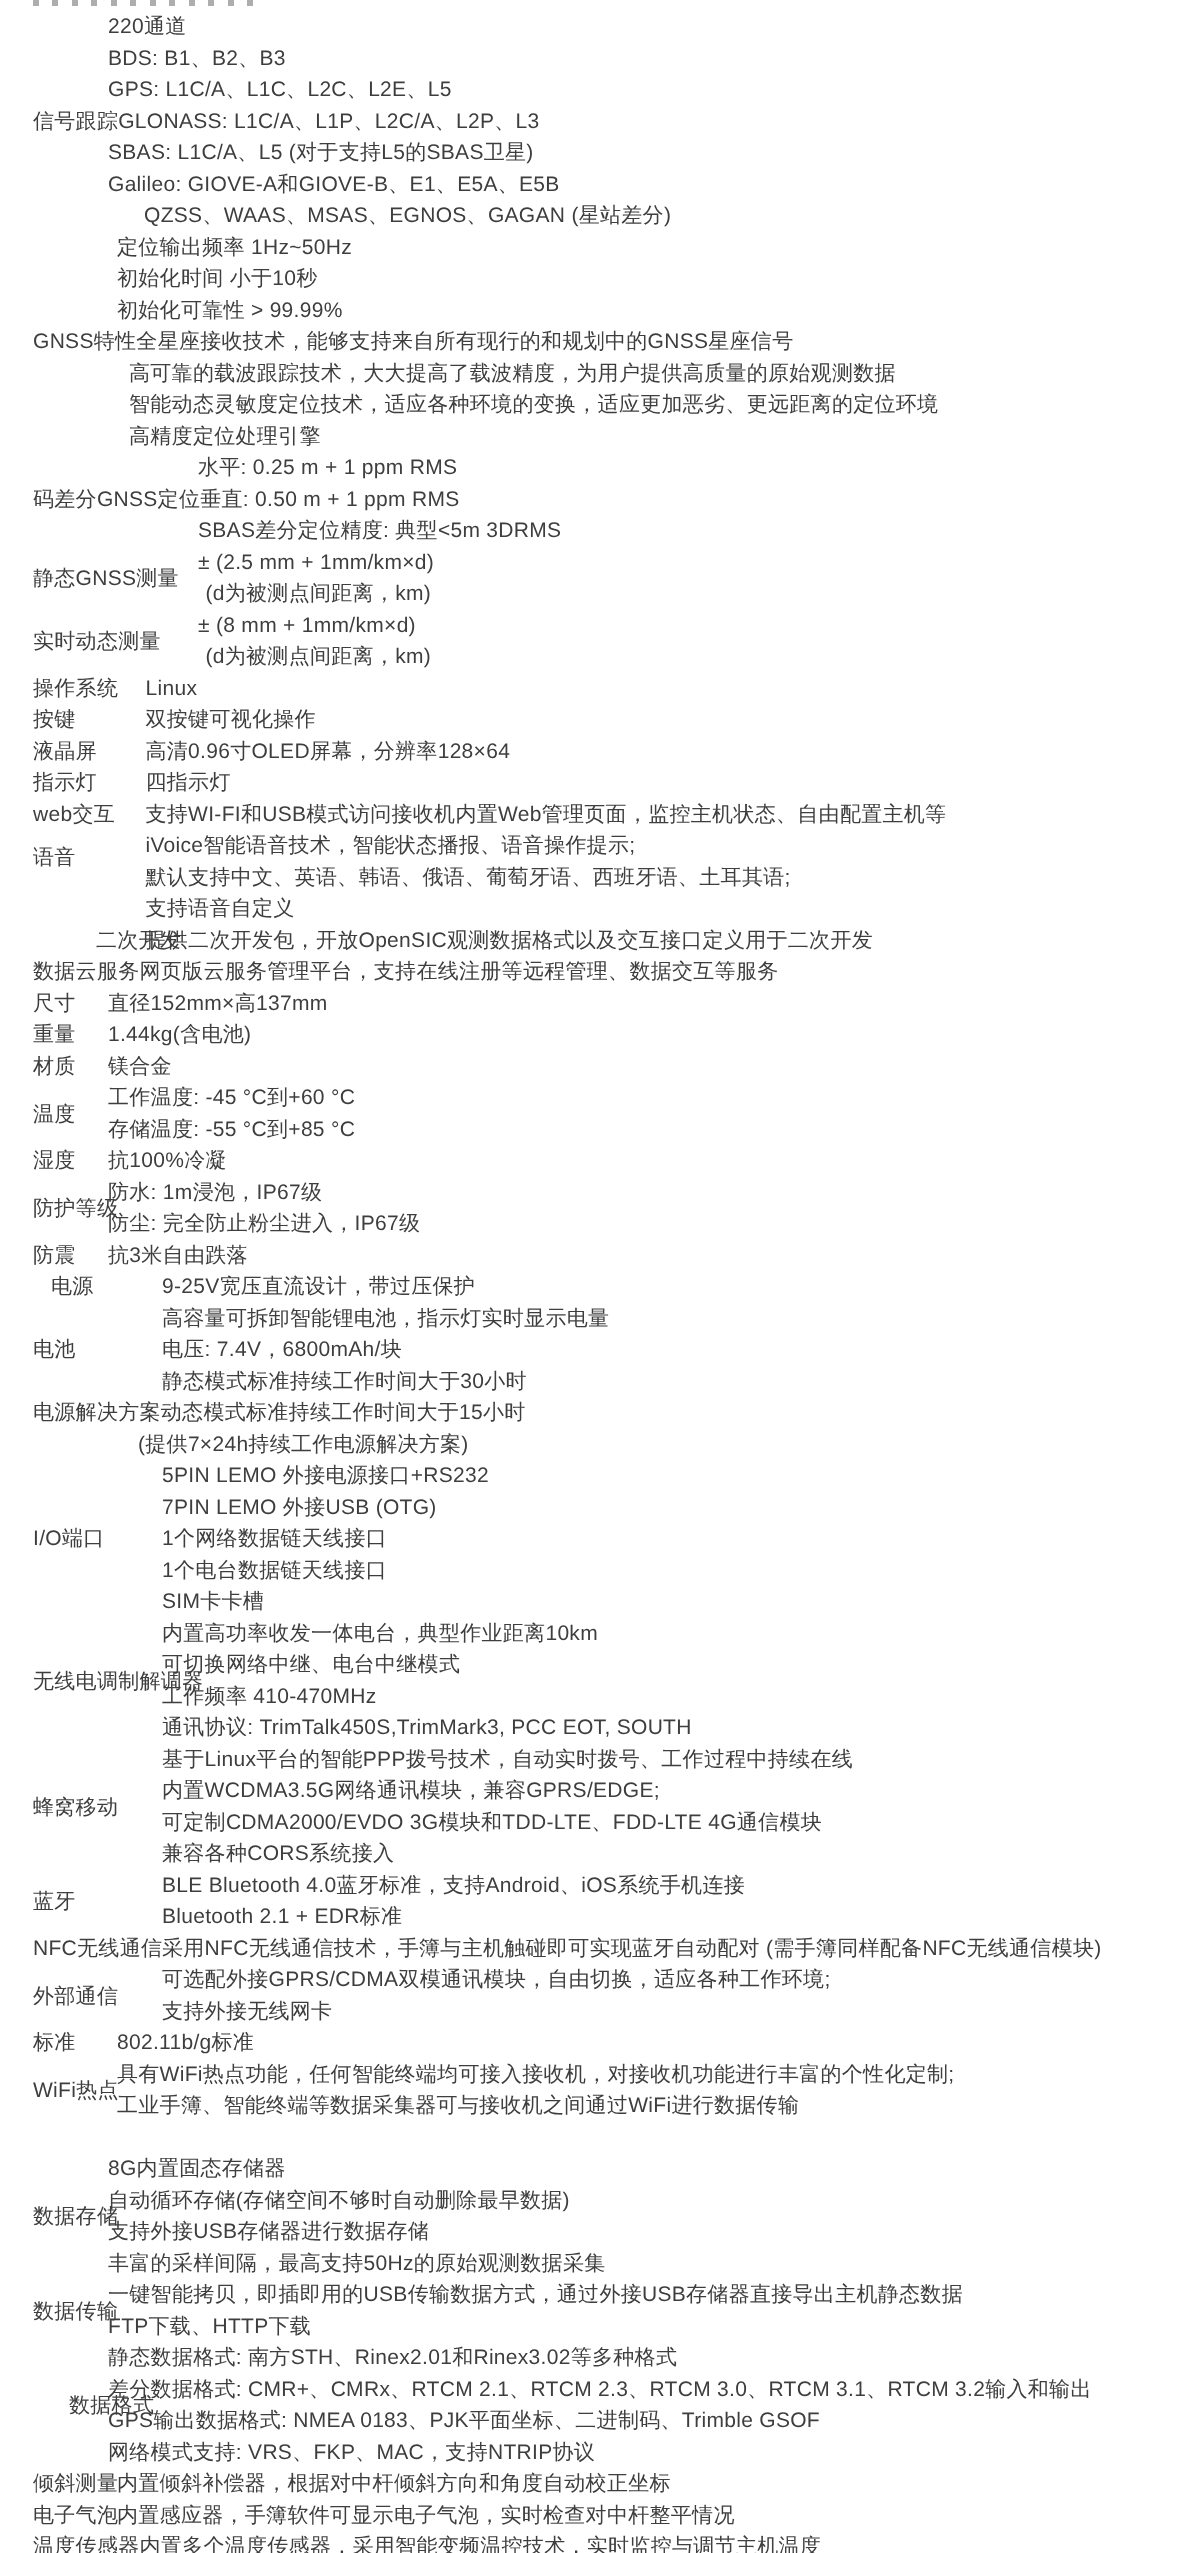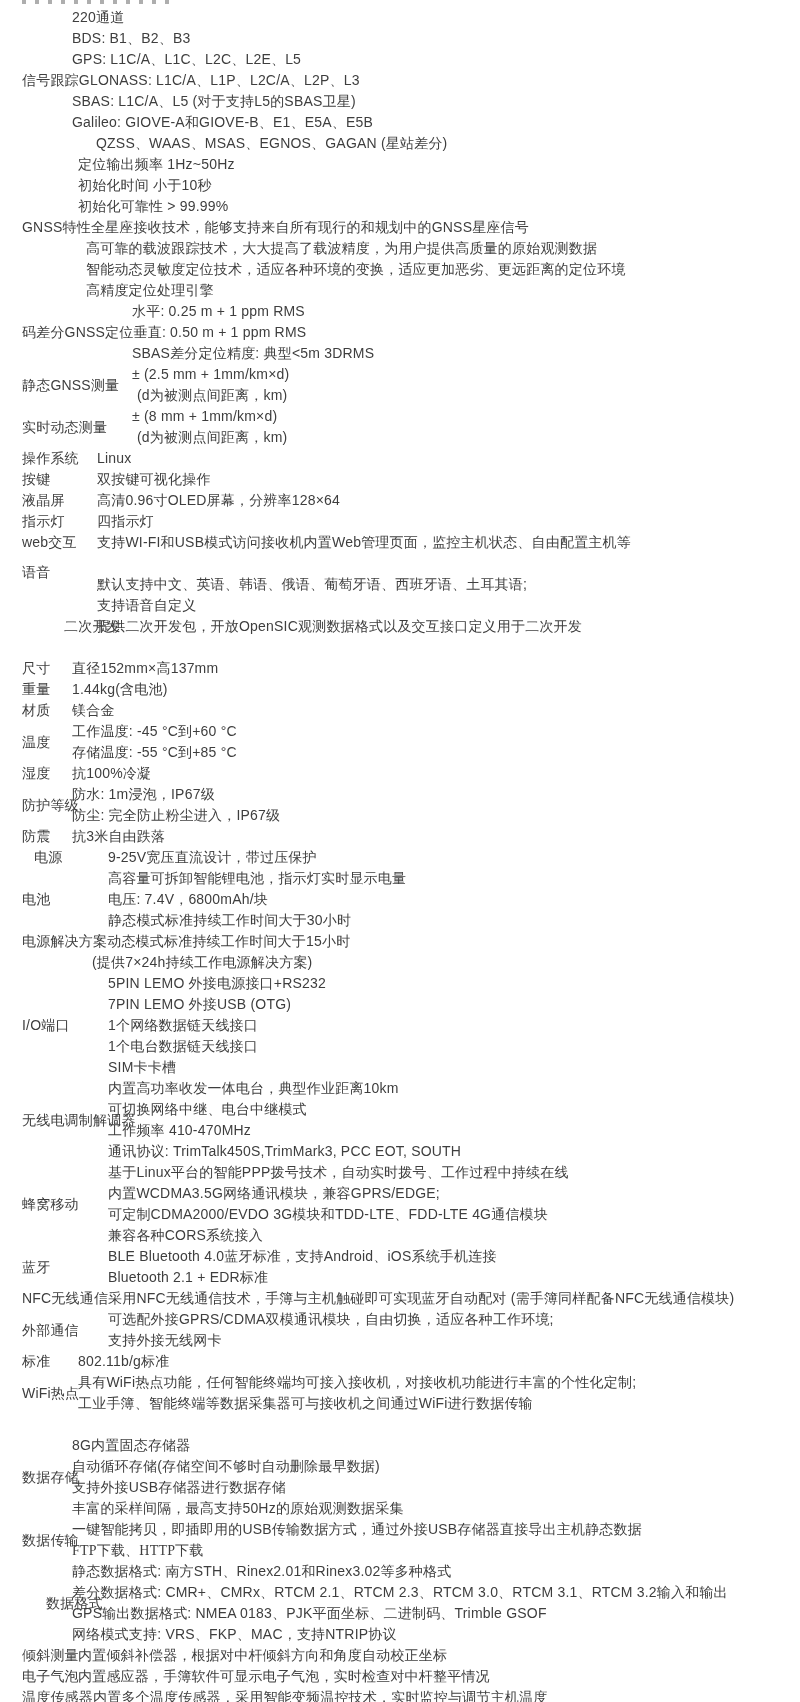--- a/index.html
+++ b/index.html
@@ -77,26 +77,28 @@
     <div class="rowlabel" style="top: 417.5px;">实时动态测量</div>
     <div class="line x4" style="top: 449px;"><span>Linux</span></div>
     <div class="rowlabel" style="top: 449px;">操作系统</div>
     <div class="line x4" style="top: 470px;"><span>双按键可视化操作</span></div>
     <div class="rowlabel" style="top: 470px;">按键</div>
     <div class="line x4" style="top: 491px;"><span>高清0.96寸OLED屏幕，分辨率128×64</span></div>
     <div class="rowlabel" style="top: 491px;">液晶屏</div>
     <div class="line x4" style="top: 512px;"><span>四指示灯</span></div>
     <div class="rowlabel" style="top: 512px;">指示灯</div>
     <div class="line x4" style="top: 533px;"><span>支持WI-FI和USB模式访问接收机内置Web管理页面，监控主机状态、自由配置主机等</span></div>
+    <div class="line x4" style="top: 554px;"><span>iVoice智能语音技术，智能状态播报、语音操作提示;</span></div>
     <div class="rowlabel" style="top: 533px;">web交互</div>
     <div class="line x4" style="top: 575px;"><span>默认支持中文、英语、韩语、俄语、葡萄牙语、西班牙语、土耳其语;</span></div>
     <div class="line x4" style="top: 596px;"><span>支持语音自定义</span></div>
     <div class="rowlabel" style="top: 564px; font-family: Liberation Mono, monospace;">语音</div>
     <div class="line x4" style="top: 617px;"><span>提供二次开发包，开放OpenSIC观测数据格式以及交互接口定义用于二次开发</span></div>
     <div class="rowlabel" style="top: 617px; margin-left: 42px;">二次开发</div>
+    <div class="line x0" style="top: 638px;"><span class="lbl">数据云服务</span><span>网页版云服务管理平台，支持在线注册等远程管理、数据交互等服务</span></div>
     <div class="line x1" style="top: 659px;"><span>直径152mm×高137mm</span></div>
     <div class="rowlabel" style="top: 659px;">尺寸</div>
     <div class="line x1" style="top: 680px;"><span>1.44kg(含电池)</span></div>
     <div class="rowlabel" style="top: 680px;">重量</div>
     <div class="line x1" style="top: 701px;"><span>镁合金</span></div>
     <div class="rowlabel" style="top: 701px;">材质</div>
     <div class="line x1" style="top: 722px;"><span>工作温度: -45 °C到+60 °C</span></div>
     <div class="line x1" style="top: 743px;"><span>存储温度: -55 °C到+85 °C</span></div>
     <div class="rowlabel" style="top: 732.5px;">温度</div>
     <div class="line x1" style="top: 764px;"><span>抗100%冷凝</span></div>
@@ -142,21 +144,21 @@
     <div class="rowlabel" style="top: 1352px;">标准</div>
     <div class="line x1b" style="top: 1373px;"><span>具有WiFi热点功能，任何智能终端均可接入接收机，对接收机功能进行丰富的个性化定制;</span></div>
     <div class="line x1b" style="top: 1394px;"><span>工业手簿、智能终端等数据采集器可与接收机之间通过WiFi进行数据传输</span></div>
     <div class="rowlabel" style="top: 1383.5px;">WiFi热点</div>
     <div class="line x1" style="top: 1436px;"><span>8G内置固态存储器</span></div>
     <div class="line x1" style="top: 1457px;"><span>自动循环存储(存储空间不够时自动删除最早数据)</span></div>
     <div class="line x1" style="top: 1478px;"><span>支持外接USB存储器进行数据存储</span></div>
     <div class="line x1" style="top: 1499px;"><span>丰富的采样间隔，最高支持50Hz的原始观测数据采集</span></div>
     <div class="rowlabel" style="top: 1467.5px;">数据存储</div>
     <div class="line x1" style="top: 1520px;"><span>一键智能拷贝，即插即用的USB传输数据方式，通过外接USB存储器直接导出主机静态数据</span></div>
-    <div class="line x1" style="top: 1541px; font-family: Liberation Serif, serif;"><span>FTP下载、HTTP下载</span></div>
+    <div class="line x1" style="top: 1541px;"><span>FTP下载、HTTP下载</span></div>
     <div class="rowlabel" style="top: 1530.5px;">数据传输</div>
     <div class="line x1" style="top: 1562px;"><span>静态数据格式: 南方STH、Rinex2.01和Rinex3.02等多种格式</span></div>
     <div class="line x1" style="top: 1583px;"><span>差分数据格式: CMR+、CMRx、RTCM 2.1、RTCM 2.3、RTCM 3.0、RTCM 3.1、RTCM 3.2输入和输出</span></div>
     <div class="line x1" style="top: 1604px;"><span>GPS输出数据格式: NMEA 0183、PJK平面坐标、二进制码、Trimble GSOF</span></div>
     <div class="line x1" style="top: 1625px;"><span>网络模式支持: VRS、FKP、MAC，支持NTRIP协议</span></div>
     <div class="rowlabel" style="top: 1593.5px; margin-left: 24px;">数据格式</div>
     <div class="line x1b" style="top: 1646px;"><span>内置倾斜补偿器，根据对中杆倾斜方向和角度自动校正坐标</span></div>
     <div class="rowlabel" style="top: 1646px;">倾斜测量</div>
     <div class="line x1b" style="top: 1667px;"><span>内置感应器，手簿软件可显示电子气泡，实时检查对中杆整平情况</span></div>
     <div class="rowlabel" style="top: 1667px;">电子气泡</div>

